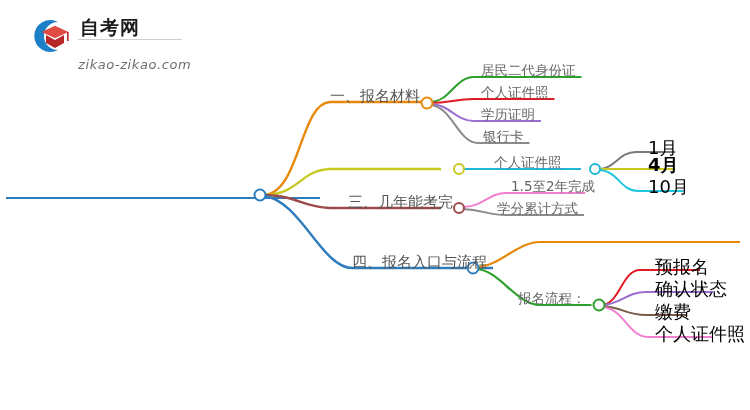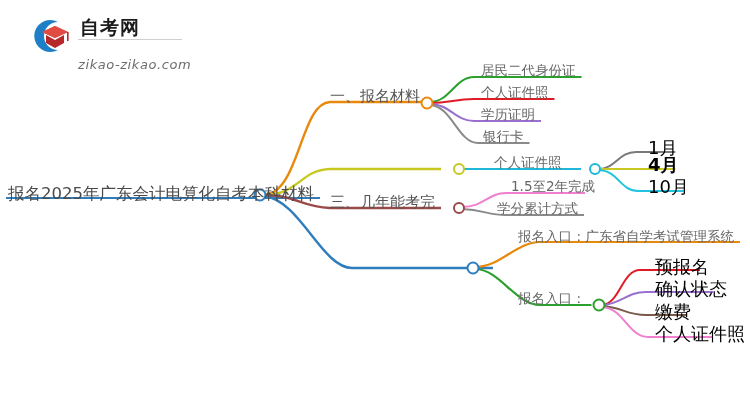--- a/index.html
+++ b/index.html
@@ -101,37 +101,36 @@
 
     <circle id="hub-root" cx="260" cy="195" r="5.5" fill="#ffffff" stroke="#2f7dbd" stroke-width="2"></circle>
     <circle id="hub-b1" cx="427" cy="103" r="5.5" fill="#ffffff" stroke="#e8890c" stroke-width="2"></circle>
     <circle id="hub-b2" cx="459" cy="169" r="5" fill="#ffffff" stroke="#c8c820" stroke-width="2"></circle>
     <circle id="hub-b2c1" cx="595" cy="169" r="5" fill="#ffffff" stroke="#20b8d8" stroke-width="2"></circle>
     <circle id="hub-b3" cx="459" cy="208" r="5" fill="#ffffff" stroke="#9b4a4a" stroke-width="2"></circle>
     <circle id="hub-b4" cx="473" cy="268" r="5.5" fill="#ffffff" stroke="#2f7dbd" stroke-width="2"></circle>
     <circle id="hub-b4c2" cx="599" cy="305" r="5.5" fill="#ffffff" stroke="#2ca02c" stroke-width="2"></circle>
   </svg>
 
-  <div class="node root">报名2025年广东会计电算化自考本科材料</div>
 
   <div class="node lvl1" style="left:330px;top:89px;">一、报名材料</div>
   <div class="node lvl2" style="left:481px;top:64px;">居民二代身份证</div>
   <div class="node lvl2" style="left:481px;top:86px;">个人证件照</div>
   <div class="node lvl2" style="left:481px;top:108px;">学历证明</div>
   <div class="node lvl2" style="left:483px;top:130px;">银行卡</div>
 
   <div class="node lvl2" style="left:494px;top:156px;">个人证件照</div>
   <div class="node lvl3" style="left:648px;top:139px;">1月</div>
   <div class="node lvl3" style="left:648px;top:156px;font-weight:bold;">4月</div>
   <div class="node lvl3" style="left:648px;top:178px;text-align:center;">10月</div>
 
-  <div class="node lvl1" style="left:330px;top:195px;">三、几年能考完</div>
+  <div class="node lvl1" style="left:348px;top:195px;">三、几年能考完</div>
   <div class="node lvl2" style="left:495px;top:180px;margin-left:16px;">1.5至2年完成</div>
   <div class="node lvl2" style="left:497px;top:202px;">学分累计方式</div>
 
-  <div class="node lvl2" style="left:518px;top:230px;">报名入口：广东省自学考试管理系统</div>
-  <div class="node lvl2" style="left:518px;top:292px;">报名入口：</div>
+  <div class="node lvl1" style="left:352px;top:255px;">四、报名入口与流程</div>
+  <div class="node lvl2" style="left:518px;top:292px;">报名流程：</div>
   <div class="node lvl3" style="left:655px;top:258px;">预报名</div>
   <div class="node lvl3" style="left:655px;top:280px;">确认状态</div>
   <div class="node lvl3" style="left:655px;top:303px;">缴费</div>
   <div class="node lvl3" style="left:655px;top:325px;">个人证件照</div>
 
 </div>
 
 </body></html>

